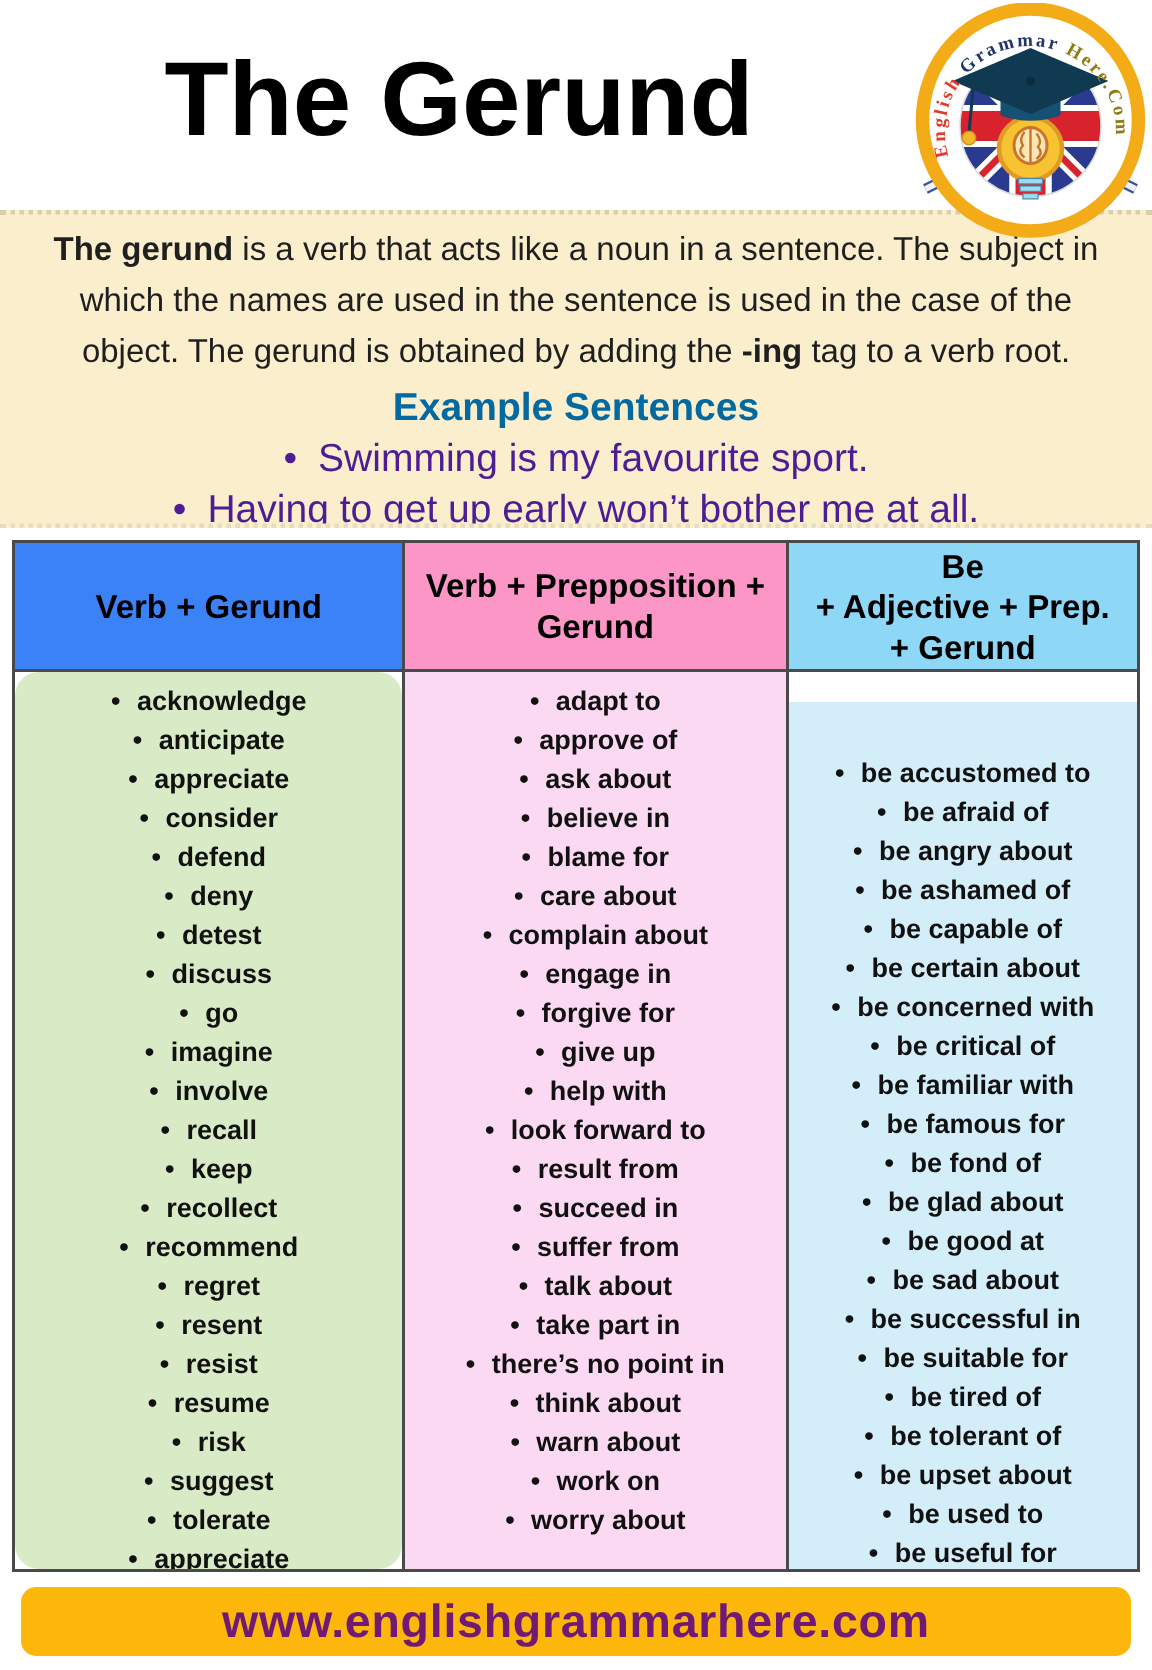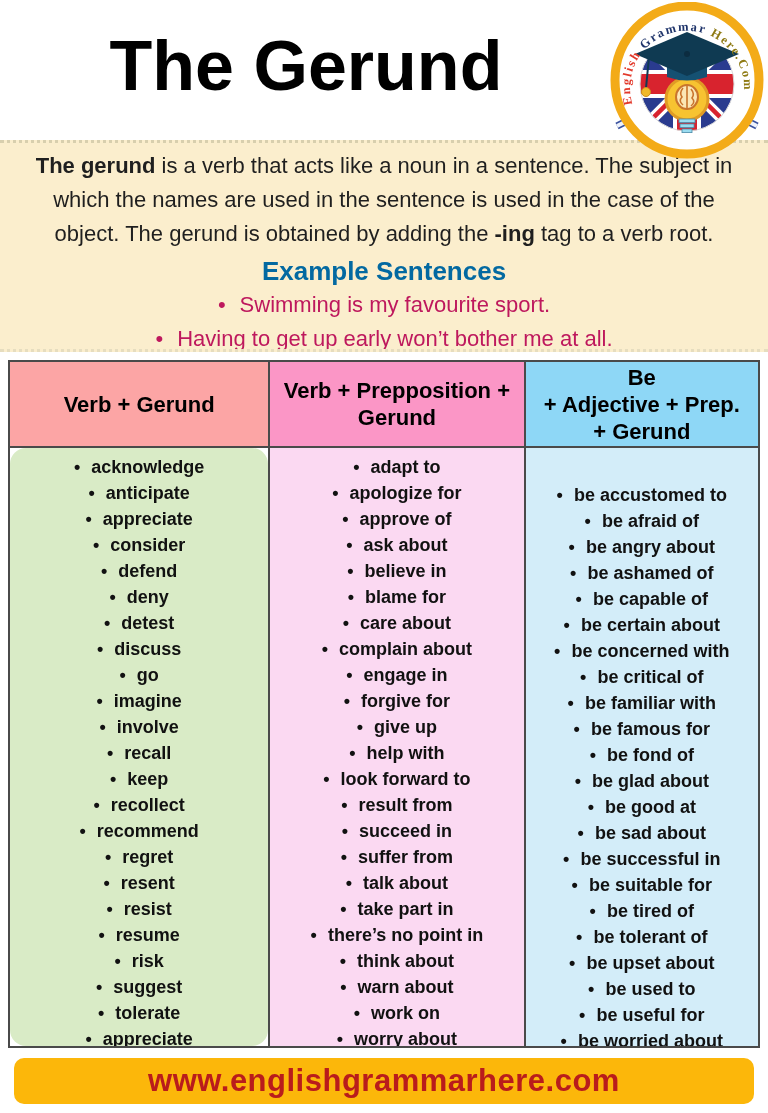--- a/index.html
+++ b/index.html
@@ -23,59 +23,59 @@
     box-sizing:border-box;height:212px;background:#fbeecd;
     border-top:3px dotted #d8cfae;border-bottom:3px dotted #e6ddbf;
     padding-top:6px;text-align:center;overflow:hidden;
   }
   .intro-line{white-space:nowrap;font-size:22px;line-height:34px;color:#1f1f1f;}
   .intro-line .b{font-weight:bold;}
   .examples-title{
     margin-top:5px;font-size:26px;line-height:30px;font-weight:bold;color:#0369a1;
   }
   ul.examples{list-style:none;margin:2px 0 0 0;padding:0;}
-  ul.examples li{font-size:22px;line-height:34px;color:#be185d;}
+  ul.examples li{font-size:26px;line-height:34px;color:#4c1d95;}
   ul.examples li::before{content:"•";margin-right:14px;}
 
   
   .grammar-table{
     box-sizing:border-box;display:flex;margin:8px 8px 0 8px;height:688px;
     border:2px solid #4a4a4a;
   }
   .col{display:flex;flex-direction:column;min-width:0;}
   .col + .col{border-left:2px solid #4a4a4a;}
   .col-verb{flex:260 0 0;}
   .col-prep{flex:255 0 0;}
-  .col-be{flex:234 0 0;}
+  .col-be{flex:234 0 0;gap:20px;}
   .col-header{
     box-sizing:border-box;height:86px;border-bottom:2px solid #4a4a4a;
     display:flex;flex-direction:column;justify-content:center;align-items:center;
     font-weight:bold;font-size:22px;line-height:27px;color:#000;text-align:center;
   }
-  .col-verb .col-header{background:#fca5a5;}
+  .col-verb .col-header{background:#3b82f6;}
   .col-prep .col-header{background:#fb96c6;}
   .col-be   .col-header{background:#8ed7f6;}
   .col-body{flex:1;overflow:hidden;}
   .col-verb .col-body{background:#d9ebc6;border-radius:16px;}
   .col-prep .col-body{background:#fbd9f2;}
   .col-be   .col-body{background:#d3edf9;}
   ul.word-list{list-style:none;margin:0;padding:6px 0 0 0;text-align:center;}
   .col-be ul.word-list{padding-top:18px;margin-top:16px;}
   ul.word-list li{
     font-size:18px;line-height:26px;font-weight:bold;color:#111;white-space:nowrap;
   }
   ul.word-list li::before{content:"•";margin-right:11px;}
 
   
   .footer-bar{
     margin:10px 14px 0 14px;height:46px;border-radius:10px;background:#fcb70a;
     display:flex;align-items:center;justify-content:center;
   }
   .footer-bar span{
-    font-size:31px;font-weight:800;color:#b91c1c;letter-spacing:0.5px;white-space:nowrap;
+    font-size:31px;font-weight:800;color:#701a75;letter-spacing:0.5px;white-space:nowrap;
   }
 </style>
 </head>
 <body>
 
 <div class="poster">
 
   <div class="header-section">
     <h1 class="page-title">The Gerund</h1>
 
@@ -189,21 +189,20 @@
     </div>
 
     <div class="col col-prep">
       <div class="col-header">
           <div>Verb + Prepposition +</div>
           <div>Gerund</div>
         </div>
       <div class="col-body">
         <ul class="word-list">
             <li>adapt to</li>
-            <li>apologize for</li>
             <li>approve of</li>
             <li>ask about</li>
             <li>believe in</li>
             <li>blame for</li>
             <li>care about</li>
             <li>complain about</li>
             <li>engage in</li>
             <li>forgive for</li>
             <li>give up</li>
             <li>help with</li>

